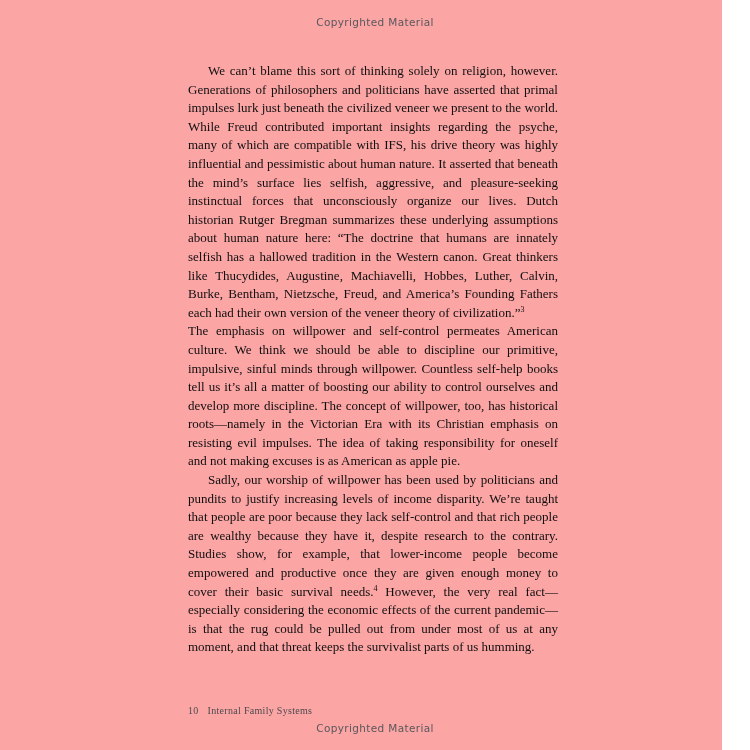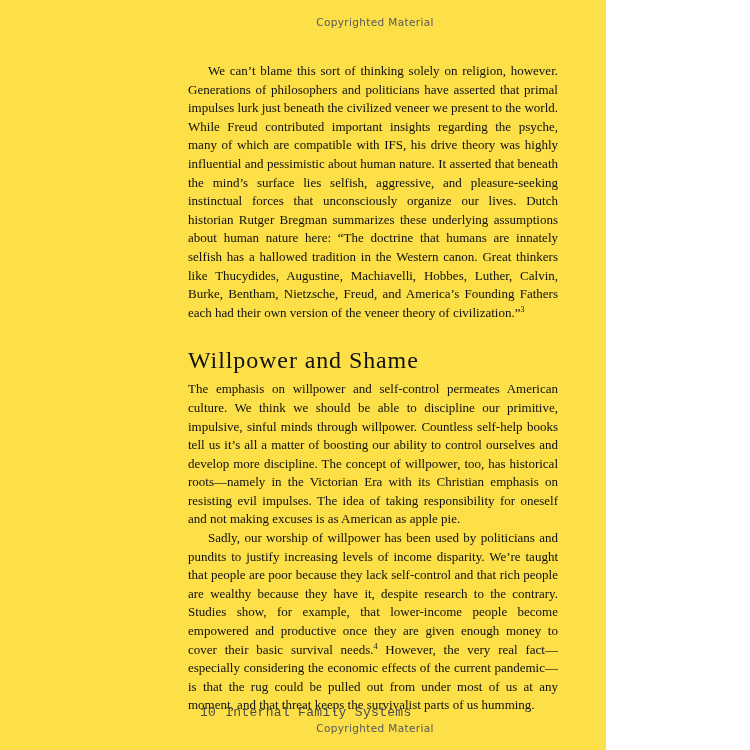--- a/index.html
+++ b/index.html
@@ -2,23 +2,23 @@
 <html><head>
 <meta charset="utf-8">
 <style>
   html, body {
     margin: 0;
     padding: 0;
     background: #ffffff;
   }
   .page {
     position: relative;
-    width: 606px;
+    width: 722px;
     height: 750px;
-    background: #fde047;
+    background: #fca5a5;
     overflow: hidden;
     font-family: "Liberation Serif", "DejaVu Serif", serif;
     color: #111111;
   }
 
   
   .watermark {
     position: absolute;
     font-family: "DejaVu Sans", "Liberation Sans", sans-serif;
     font-size: 10.5px;
@@ -77,44 +77,43 @@
     line-height: 28px;
     letter-spacing: 0.9px;
     color: #131212;
     padding-top: 24px;
     padding-bottom: 6px;
   }
 
   
   .footer {
     position: absolute;
-    left: 200px;
+    left: 188px;
     top: 705px;
-    font-family: Liberation Mono, monospace;
-    font-size: 13px;
+    font-family: Liberation Serif, serif;
+    font-size: 10px;
     letter-spacing: 0.3px;
     color: #4a4a4e;
     white-space: nowrap;
   }
   .footer .folio {
     margin-right: 9px;
   }
 </style>
 </head>
 <body>
 
 <div class="page">
 
   <div class="watermark watermark-top">Copyrighted Material</div>
 
   <div class="text-column">
 
     <p class="body-par indent"><span>We can’t blame this sort of thinking solely on religion, however. Generations of philosophers and politicians have asserted that primal impulses lurk just beneath the civilized veneer we present to the world. While Freud contributed important insights regarding the psyche, many of which are compatible with IFS, his drive theory was highly influential and pessimistic about human nature. It asserted that beneath the mind’s surface lies selfish, aggressive, and pleasure-seeking instinctual forces that unconsciously organize our lives. Dutch historian Rutger Bregman summarizes these underlying assumptions about human nature here: “The doctrine that humans are innately selfish has a hallowed tradition in the Western canon. Great thinkers like Thucydides, Augustine, Machiavelli, Hobbes, Luther, Calvin, Burke, Bentham, Nietzsche, Freud, and America’s Founding Fathers each had their own version of the veneer theory of civilization.”</span><sup>3</sup></p>
 
-    <h2 class="section-heading">Willpower and Shame</h2>
 
     <p class="body-par no-indent">The emphasis on willpower and self-control permeates American culture. We think we should be able to discipline our primitive, impulsive, sinful minds through willpower. Countless self-help books tell us it’s all a matter of boosting our ability to control ourselves and develop more discipline. The concept of willpower, too, has historical roots—namely in the Victorian Era with its Christian emphasis on resisting evil impulses. The idea of taking responsibility for oneself and not making excuses is as American as apple pie.</p>
 
     <p class="body-par indent"><span>Sadly, our worship of willpower has been used by politicians and pundits to justify increasing levels of income disparity. We’re taught that people are poor because they lack self-control and that rich people are wealthy because they have it, despite research to the contrary. Studies show, for example, that lower-income people become empowered and productive once they are given enough money to cover their basic survival needs.</span><sup>4</sup><span> However, the very real fact—especially considering the economic effects of the current pandemic—is that the rug could be pulled out from under most of us at any moment, and that threat keeps the survivalist parts of us humming.</span></p>
 
   </div>
 
   <div class="footer">
     <span class="folio">10</span><span>Internal Family Systems</span>
   </div>

